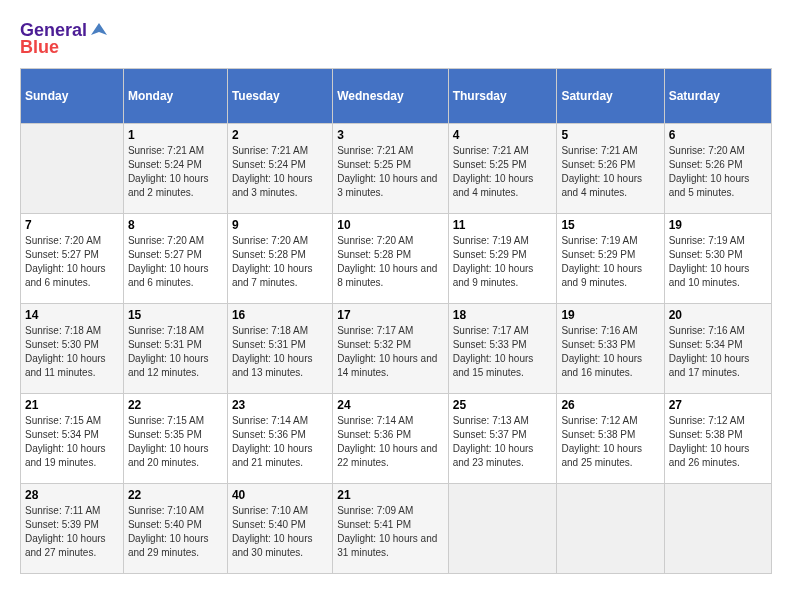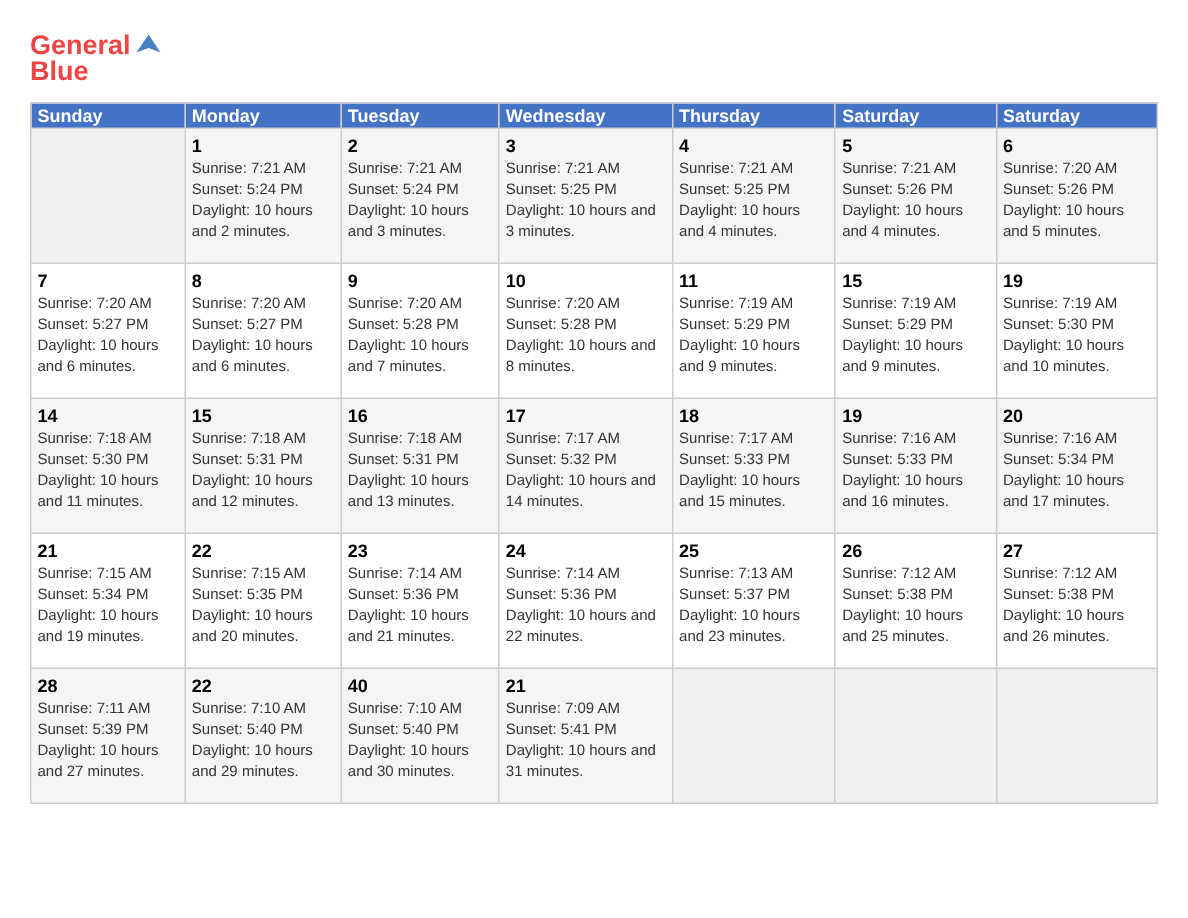--- a/index.html
+++ b/index.html
@@ -34,21 +34,21 @@
       color: #555;
     }
     table {
       width: 100%;
       border-collapse: collapse;
       font-size: 11px;
     }
     thead tr th {
       background-color: #4472c4;
       color: #fff;
-      padding: 1px 4px;
+      padding: 20px 4px;
       text-align: left;
       font-size: 12px;
       border: 1px solid #ccc;
     }
     tbody tr td {
       border: 1px solid #ccc;
       vertical-align: top;
       padding: 4px;
       min-height: 80px;
       height: 90px;
@@ -73,21 +73,21 @@
     .empty-cell {
       background-color: #f0f0f0 !important;
     }
   </style>
 </head>
 <body>
 
 <div class="header-area">
   <div class="logo">
     <div style="display:flex; align-items:center;">
-      <span style="font-size:18px; font-weight:bold; color:#ef4444;">General</span>
+      <span style="font-size:18px; font-weight:bold; color:#4c1d95;">General</span>
       <svg width="20" height="20" viewBox="0 0 20 20" style="margin-left:2px;">
         <polygon points="10,2 18,14 10,11 2,14" fill="#4a7fc1"></polygon>
       </svg>
     </div>
     <span style="font-size:18px; font-weight:bold; color:#ef4444; margin-top:-4px;">Blue</span>
   </div>
   <div class="title-area">
     <div class="month-title"></div>
     <div class="location-title"></div>
   </div>

